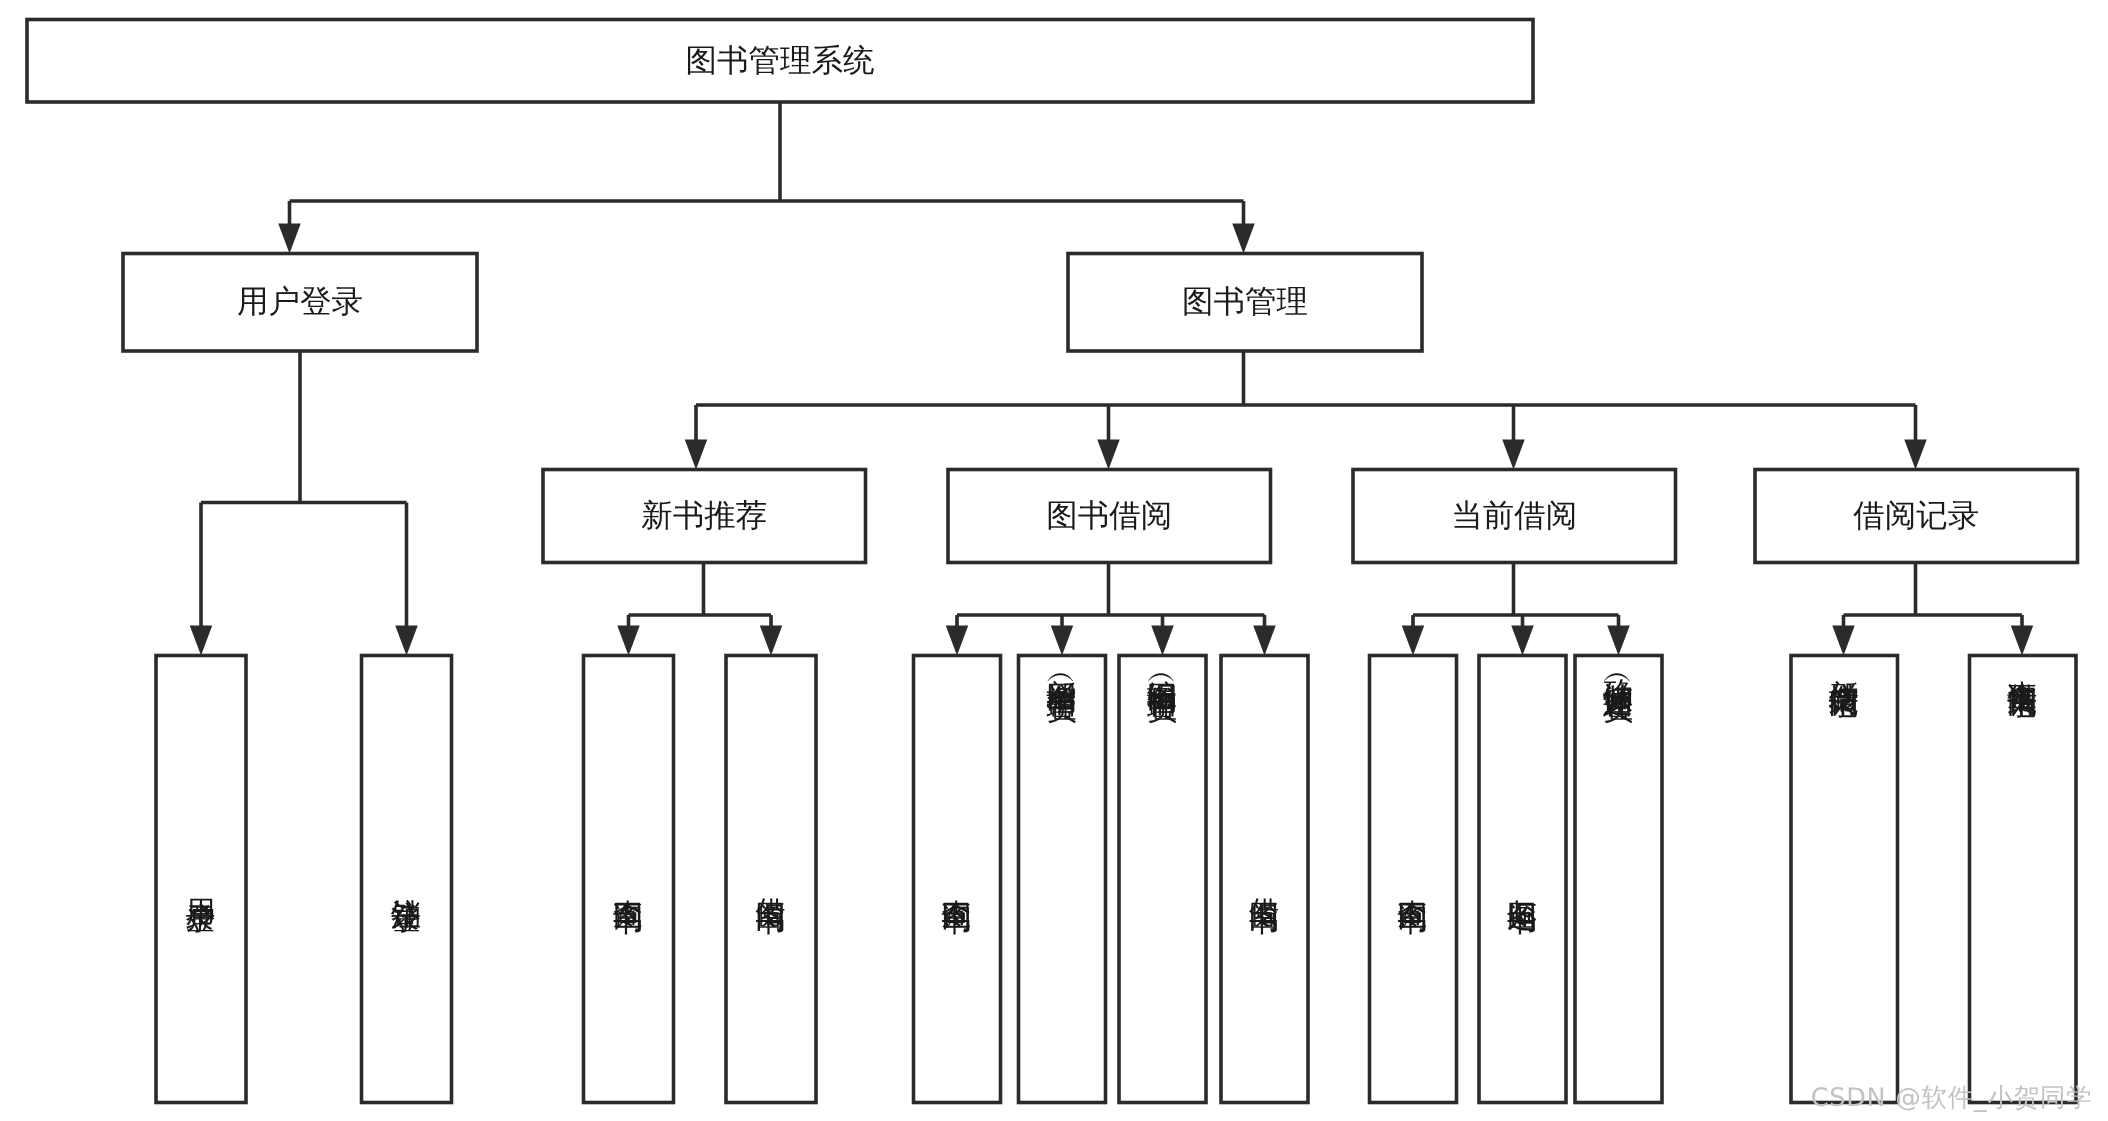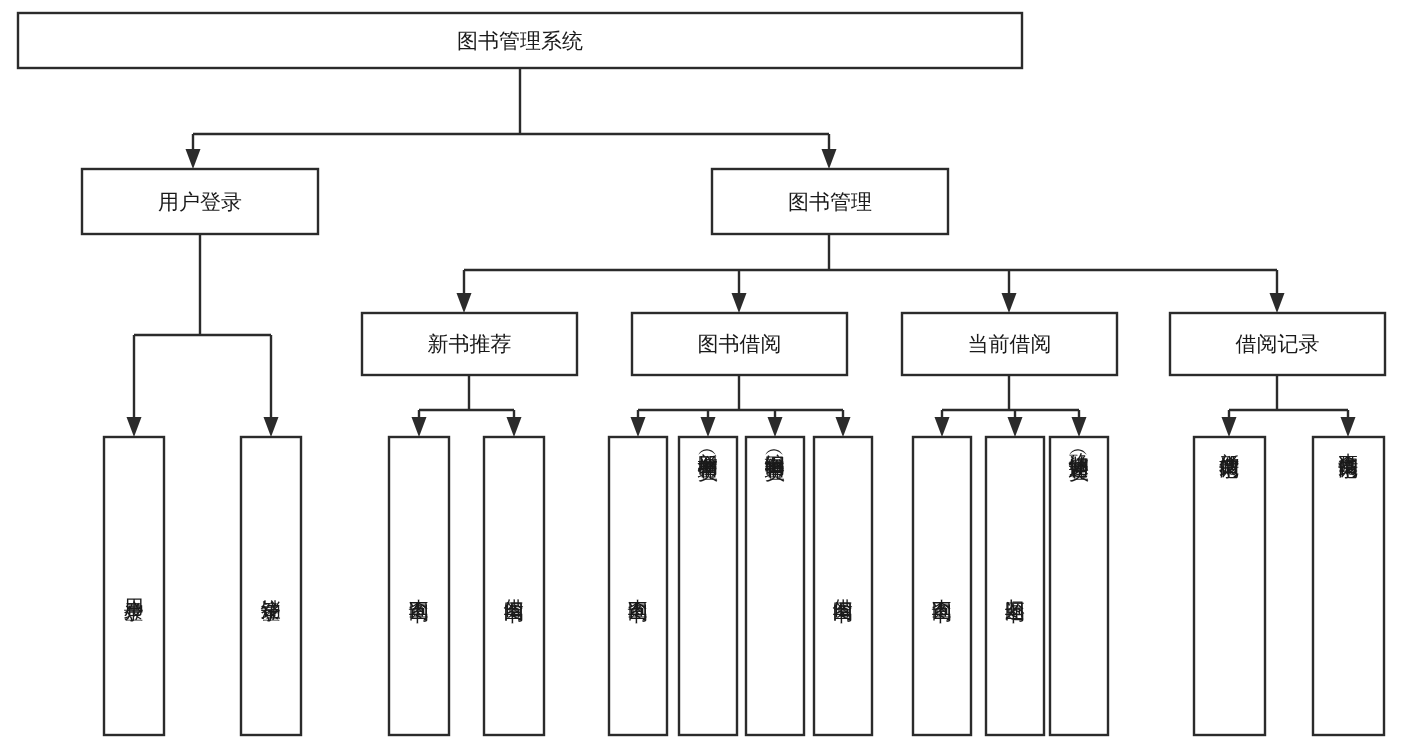--- a/index.html
+++ b/index.html
@@ -199,13 +199,14 @@
       <div class="vbox-wrap" style="left: 1050px; top: 437px; width: 58px; height: 298px;">
         <span class="node-label-v" style="position: static;">确认归还（管理员）</span>
       </div>
       <div class="vbox-wrap" style="left: 1194px; top: 437px; width: 71px; height: 298px;">
         <span class="node-label-v" style="position: static;">新增借阅记录</span>
       </div>
       <div class="vbox-wrap" style="left: 1313px; top: 437px; width: 71px; height: 298px;">
         <span class="node-label-v" style="position: static;">查询借阅记录</span>
       </div>
     </div>
+  <div class="watermark">CSDN @软件_小贺同学</div>
 </div>
 
 </body></html>

